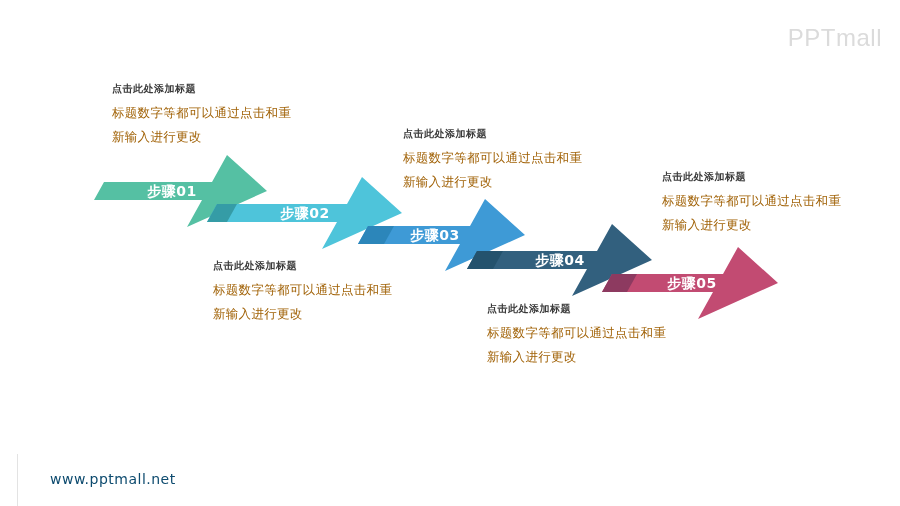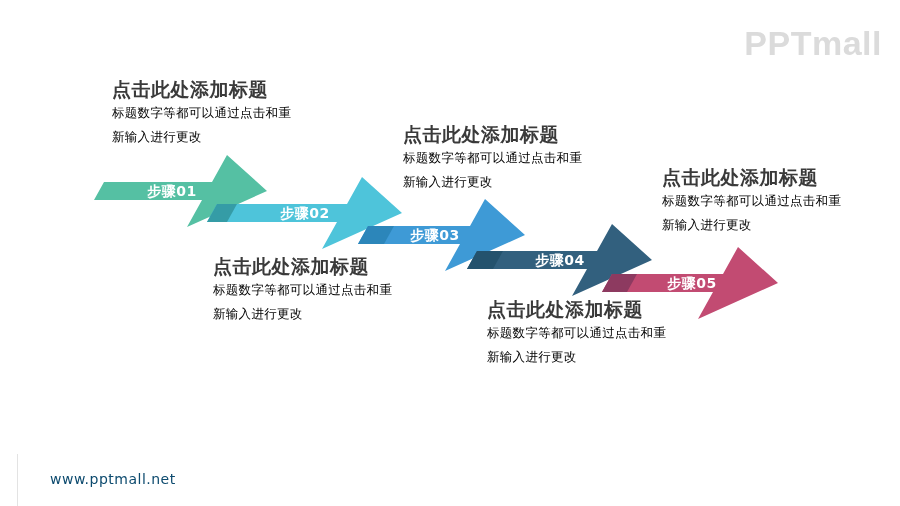--- a/index.html
+++ b/index.html
@@ -3,34 +3,34 @@
 <meta charset="utf-8">
 <style>
   html,body{margin:0;padding:0;background:#fff;}
   .slide{
     position:relative;width:900px;height:506px;background:#FFFFFF;
     overflow:hidden;font-family:"DejaVu Sans",sans-serif;
   }
   .logo{
     position:absolute;top:24px;right:18px;
     font-family:"Liberation Sans",sans-serif;
-    font-size:34px;font-weight:bold;color:#DBDBDB;letter-spacing:0.5px;
+    font-size:24px;font-weight:normal;color:#DBDBDB;letter-spacing:0.5px;
   }
   .diagram-svg{position:absolute;left:0;top:0;}
   .step-label{
     font-family:"DejaVu Sans",sans-serif;
     font-size:14px;font-weight:bold;letter-spacing:0.5px;
   }
   .text-block{position:absolute;white-space:nowrap;}
   .tb-title{
-    font-size:19px;font-weight:bold;color:#3A3A3A;
+    font-size:10px;font-weight:bold;color:#3A3A3A;
     line-height:16px;margin:0 0 8px 0;letter-spacing:0.5px;
   }
   .tb-line{
-    font-size:12.5px;color:#000000;line-height:15px;
+    font-size:12.5px;color:#a16207;line-height:15px;
     margin:0 0 9px 0;letter-spacing:0.3px;
   }
   .tb1{left:112px;top:81px;}
   .tb2{left:403px;top:126px;}
   .tb3{left:213px;top:258px;}
   .tb4{left:662px;top:169px;}
   .tb5{left:487px;top:301px;}
   .watermark{
     position:absolute;left:50px;top:471px;
     font-size:14px;color:#0c4a6e;letter-spacing:0.5px;

